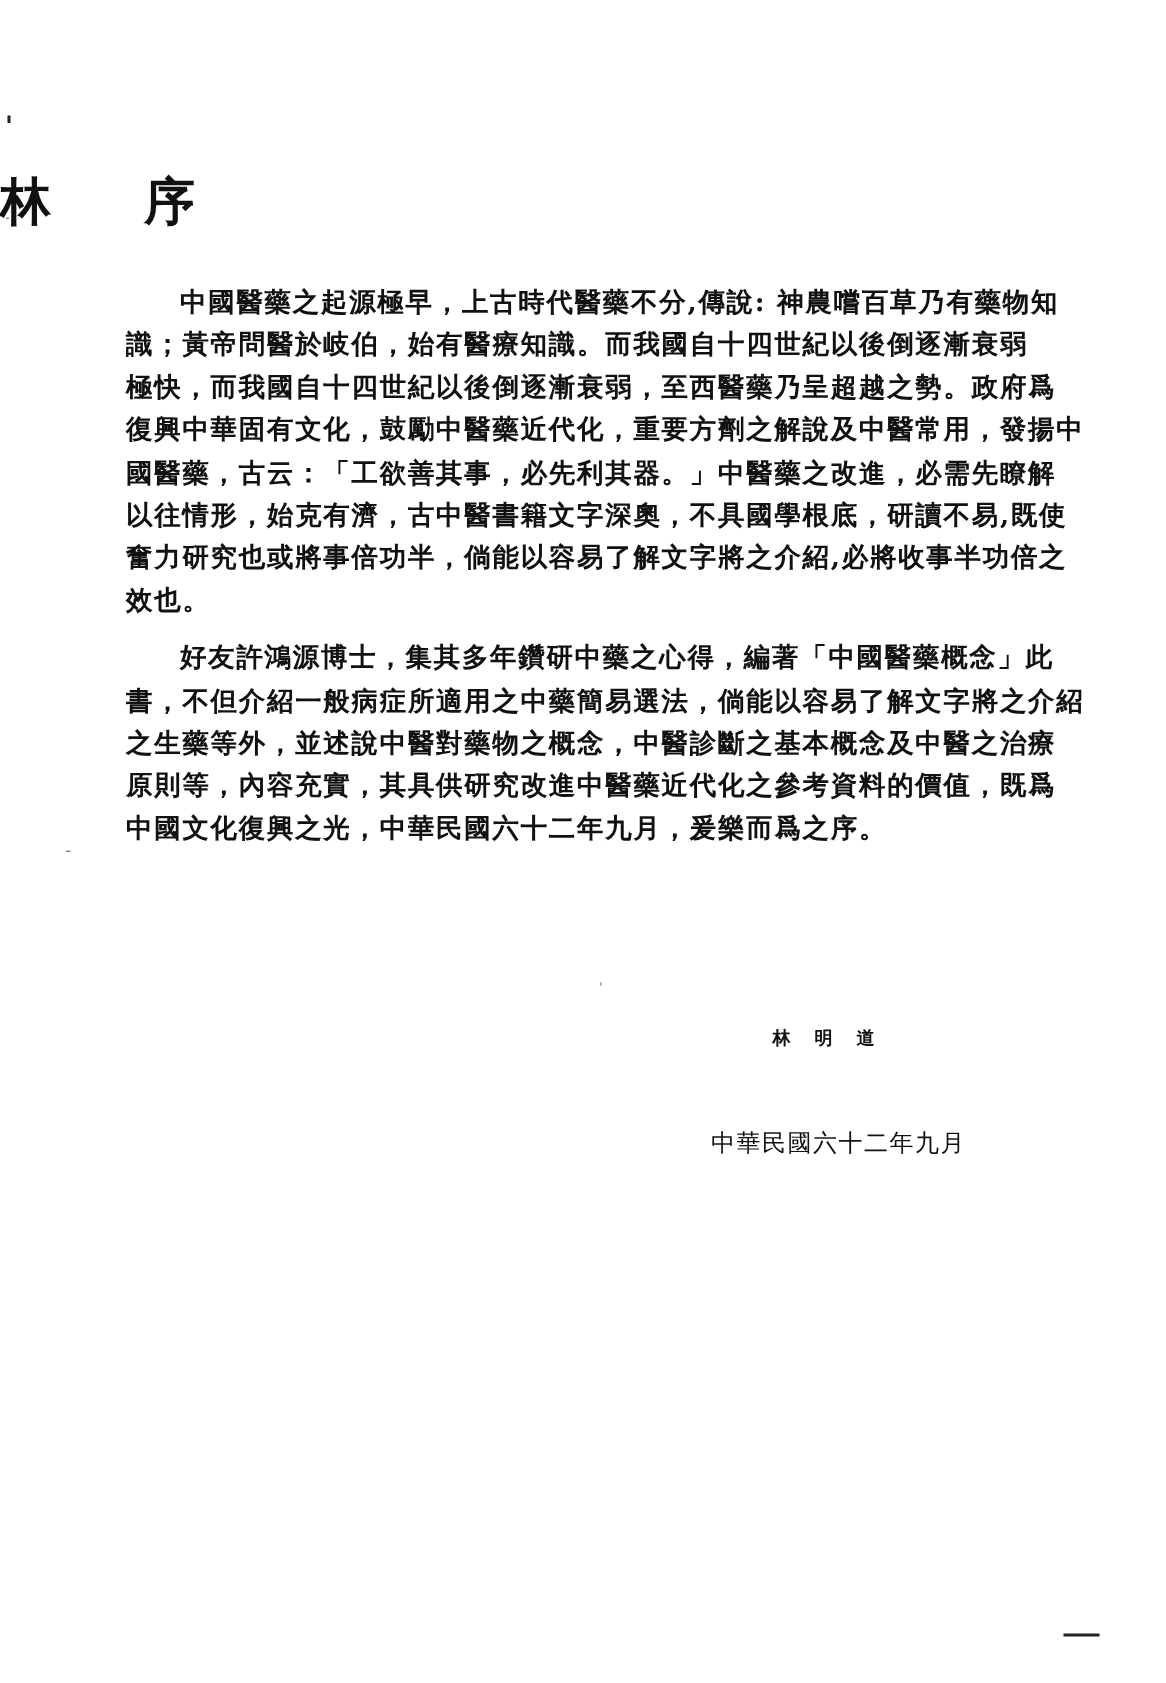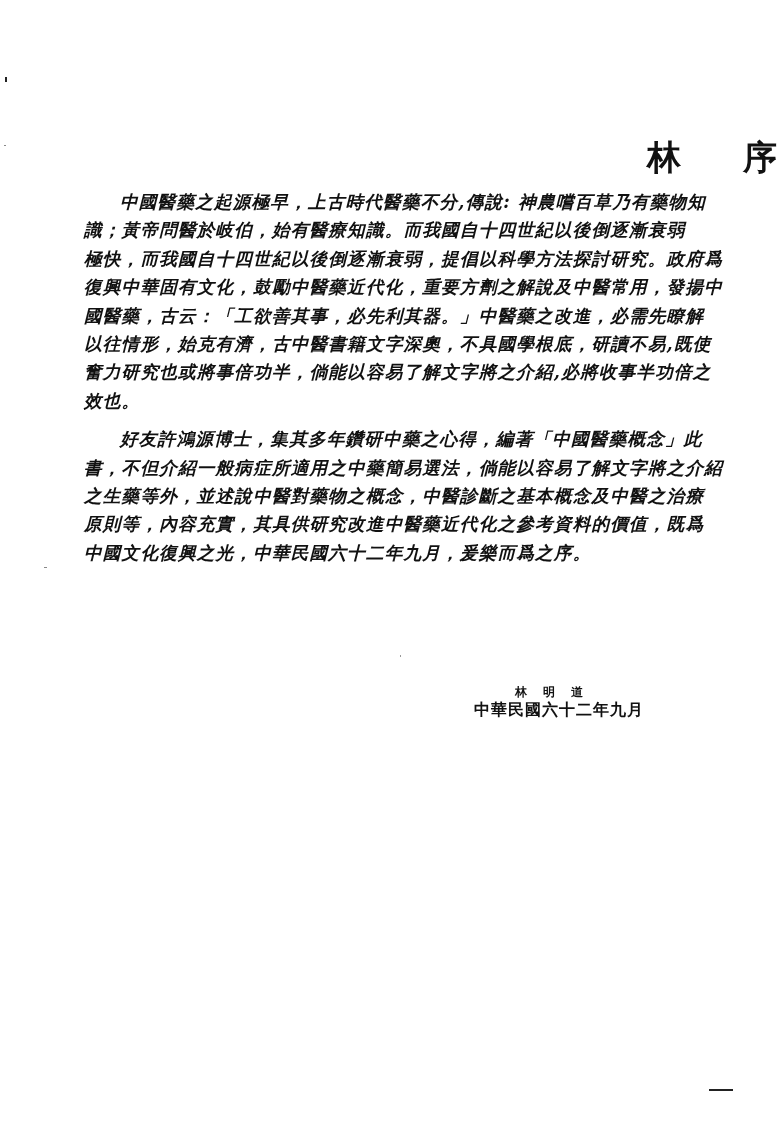--- a/index.html
+++ b/index.html
@@ -16,65 +16,63 @@
       color: #111111;
     }
     .page {
       position: absolute;
       left: 0; top: 0;
       width: 777px; height: 1122px;
       background: #ffffff;
     }
     .title {
       position: absolute;
-      top: 135px;
+      top: 112px;
       left: 0;
       width: 777px;
-      text-align: right;
+      text-align: left;
       font-size: 34px;
       font-weight: bold;
       letter-spacing: 0;
     }
     .title span { display: inline-block; }
     .title .gap { width: 62px; }
     .body-text {
       position: absolute;
       left: 84px;
       top: 188px;
       width: 630px;
       font-size: 17.6px;
       line-height: 28.4px;
       font-weight: bold;
       letter-spacing: 1.2px;
     }
     .para-line {
       white-space: nowrap;
       height: 28.4px;
       display: block;
-      font-style: italic;
     }
     .para-gap { height: 10px; }
     .indent { padding-left: 36px; }
     .signature {
       position: absolute;
       left: 515px;
       top: 684px;
       font-size: 12px;
       font-weight: bold;
       letter-spacing: 16px;
       white-space: nowrap;
     }
     .date {
       position: absolute;
       left: 474px;
-      top: 700px;
+      top: 752px;
       font-size: 16px;
       letter-spacing: 1px;
       white-space: nowrap;
-      font-weight: bold;
     }
     .mark {
       position: absolute;
       background: #222;
     }
     .mark-1 { left: 5px; top: 77px; width: 2px; height: 5px; }
     .mark-2 { left: 4px; top: 145px; width: 2px; height: 1px; background:#888; }
     .mark-3 { left: 44px; top: 567px; width: 3px; height: 1px; background:#888; }
     .mark-4 { left: 400px; top: 655px; width: 1px; height: 2px; background:#999; }
     .mark-5 { left: 709px; top: 1089px; width: 24px; height: 2px; }
@@ -85,21 +83,21 @@
 <div class="page">
 
   <div class="title">
     <span>林</span><span class="gap"></span><span>序</span>
   </div>
 
   <div class="body-text">
     <div>
       <span class="para-line indent">中國醫藥之起源極早，上古時代醫藥不分,傳說: 神農嚐百草乃有藥物知</span>
       <span class="para-line">識；黃帝問醫於岐伯，始有醫療知識。而我國自十四世紀以後倒逐漸衰弱</span>
-      <span class="para-line">極快，而我國自十四世紀以後倒逐漸衰弱，提倡以科學方法探討研究。政府爲</span>
+      <span class="para-line">極快，而我國自十四世紀以後倒逐漸衰弱，至西醫藥乃呈超越之勢。政府爲</span>
       <span class="para-line">復興中華固有文化，鼓勵中醫藥近代化，重要方劑之解說及中醫常用，發揚中</span>
       <span class="para-line">國醫藥，古云：「工欲善其事，必先利其器。」中醫藥之改進，必需先瞭解</span>
       <span class="para-line">以往情形，始克有濟，古中醫書籍文字深奧，不具國學根底，研讀不易,既使</span>
       <span class="para-line">奮力研究也或將事倍功半，倘能以容易了解文字將之介紹,必將收事半功倍之</span>
       <span class="para-line">效也。</span>
     </div>
     <div class="para-gap"></div>
     <div>
       <span class="para-line indent">好友許鴻源博士，集其多年鑽研中藥之心得，編著「中國醫藥概念」此</span>
       <span class="para-line">書，不但介紹一般病症所適用之中藥簡易選法，倘能以容易了解文字將之介紹</span>

